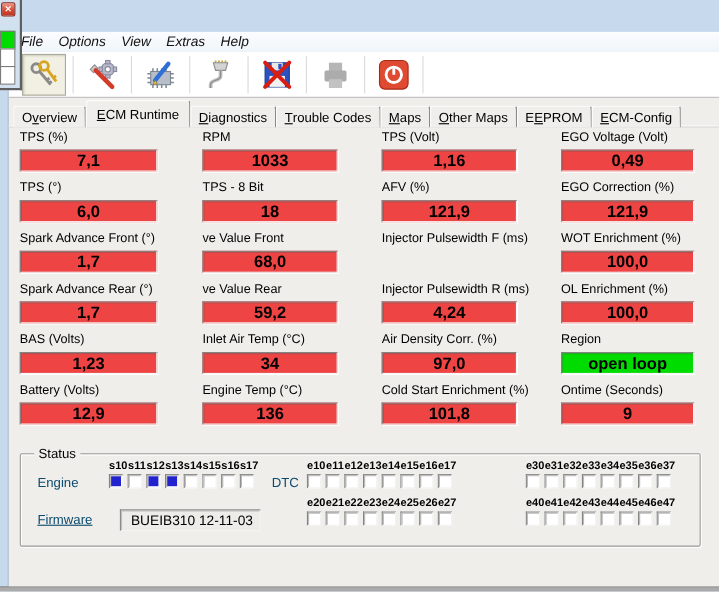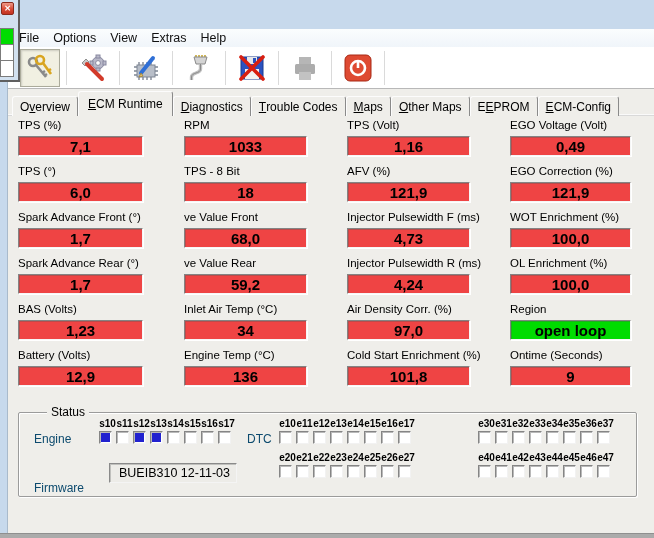--- a/index.html
+++ b/index.html
@@ -18,21 +18,21 @@
   .winbtn.min{left:566px}.winbtn.max{left:602px}.winbtn.close{left:638px}
   .glyph-min{width:11px;height:3px;background:#333;margin-top:8px;}
   .glyph-max{width:9px;height:8px;border:1px solid #333;border-top-width:2px;}
   .glyph-close{font-size:10px;font-weight:bold;color:#333;}
 
   .left-frame{position:absolute;left:0;top:29px;width:8px;height:504px;background:#C7D9EC;border-right:1px solid #A9BACB;}
   .bottom-strip{position:absolute;left:0;top:533px;width:654px;height:5px;background:#ABABAB;border-top:1px solid #8F8F8F;}
 
   
   .menubar{position:absolute;left:8px;top:29px;width:646px;height:18px;
-    background:linear-gradient(#FBFDFE,#F0F5FA);display:flex;align-items:center;padding-left:4px;}
+    background:linear-gradient(#FBFDFE,#F0F5FA);display:flex;align-items:center;padding-left:4px;font-style:italic;}
   .menu-item{padding:0 7px;font-size:12.5px;color:#111;height:18px;line-height:18px;}
 
   
   .toolbar{position:absolute;left:8px;top:47px;width:646px;height:42px;background:#FFFFFF;
     border-bottom:1px solid #B8B8B8;display:flex;align-items:center;padding-left:12px;gap:6px;}
   .tb-btn{width:40px;height:38px;display:flex;align-items:center;justify-content:center;
     background:transparent;border:1px solid transparent;}
   .tb-btn.active{background:#F1F0E2;border:1px solid #ABAB9B;box-shadow:inset 1px 1px 2px rgba(0,0,0,.15);}
   .tb-sep{width:1px;height:34px;background:#DADADA;}
 
@@ -56,21 +56,21 @@
     display:flex;align-items:center;justify-content:center;
     font-size:15px;font-weight:bold;color:#000;}
   .col1{left:10px;width:125px;} .col2{left:176px;width:123px;}
   .col3{left:339px;width:123px;} .col4{left:502px;width:121px;}
   .lr1{top:30px}.lr2{top:76px}.lr3{top:122px}.lr4{top:168px}.lr5{top:214px}.lr6{top:260px}
   .br1{top:47px}.br2{top:93px}.br3{top:139px}.br4{top:185px}.br5{top:231px}.br6{top:277px}
 
   
   .groupbox{position:absolute;left:10px;top:323px;width:619px;height:85px;
     border:1px solid #9B9B9B;border-radius:2px;box-shadow:inset 1px 1px 0 #fff,1px 1px 0 #fff;}
-  .group-legend{position:absolute;left:12px;top:-8px;background:#EFEEEA;padding:0 4px;font-size:12px;margin-left:16px;}
+  .group-legend{position:absolute;left:12px;top:-8px;background:#EFEEEA;padding:0 4px;font-size:12px;}
   .stat-label{position:absolute;font-size:12px;color:#0c4a6e;}
   .flaggroup{position:absolute;}
   .flaglabels{display:flex;margin-bottom:2px;}
   .flaglabels span{width:17px;font-size:10px;font-weight:bold;text-align:center;white-space:nowrap;}
   .flagboxes{display:flex;gap:4px;}
   .flagbox{position:relative;width:13px;height:13px;background:#FFF;border:1px solid #858585;
     border-bottom-color:#F2F2F2;border-right-color:#F2F2F2;box-shadow:inset 1px 1px 0 rgba(80,80,80,.4);}
   .flagbox.on::after{content:"";position:absolute;inset:1px;background:var(--on,#2222CF);}
   .firmware-box{position:absolute;left:90px;top:50px;width:128px;height:20px;background:#EDECE8;
     border:1px solid #8A8A8A;border-bottom-color:#F4F4F4;border-right-color:#F4F4F4;
@@ -252,21 +252,20 @@
     <div class="fld-label col2 lr5">Inlet Air Temp (°C)</div>
     <div class="fld-box col2 br5">34</div>
     <div class="fld-label col2 lr6">Engine Temp (°C)</div>
     <div class="fld-box col2 br6">136</div>
 
     <div class="fld-label col3 lr1">TPS (Volt)</div>
     <div class="fld-box col3 br1">1,16</div>
     <div class="fld-label col3 lr2">AFV (%)</div>
     <div class="fld-box col3 br2">121,9</div>
     <div class="fld-label col3 lr3">Injector Pulsewidth F (ms)</div>
-    <div class="fld-box col3 br3">4,73</div>
     <div class="fld-label col3 lr4">Injector Pulsewidth R (ms)</div>
     <div class="fld-box col3 br4">4,24</div>
     <div class="fld-label col3 lr5">Air Density Corr. (%)</div>
     <div class="fld-box col3 br5">97,0</div>
     <div class="fld-label col3 lr6">Cold Start Enrichment (%)</div>
     <div class="fld-box col3 br6">101,8</div>
 
     <div class="fld-label col4 lr1">EGO Voltage (Volt)</div>
     <div class="fld-box col4 br1">0,49</div>
     <div class="fld-label col4 lr2">EGO Correction (%)</div>
@@ -387,21 +386,21 @@
             <span class="flagbox"></span>
             <span class="flagbox"></span>
             <span class="flagbox"></span>
             <span class="flagbox"></span>
             <span class="flagbox"></span>
             <span class="flagbox"></span>
             <span class="flagbox"></span>
             <span class="flagbox"></span>
           </div>
         </div>
-      <div class="stat-label" style="left:15px;top:68px;">Firmware</div>
+      <div class="stat-label" style="left:15px;top:52px;text-decoration:underline;">Firmware</div>
       <div class="firmware-box">BUEIB310 12-11-03</div>
     </div>
   </div>
 
   <div class="popup">
     <div class="popup-close">
         <span>✕</span>
       </div>
     <div class="popup-cell pc1" style="background-color: rgb(0, 220, 0);"></div>
     <div class="popup-cell pc2"></div>

